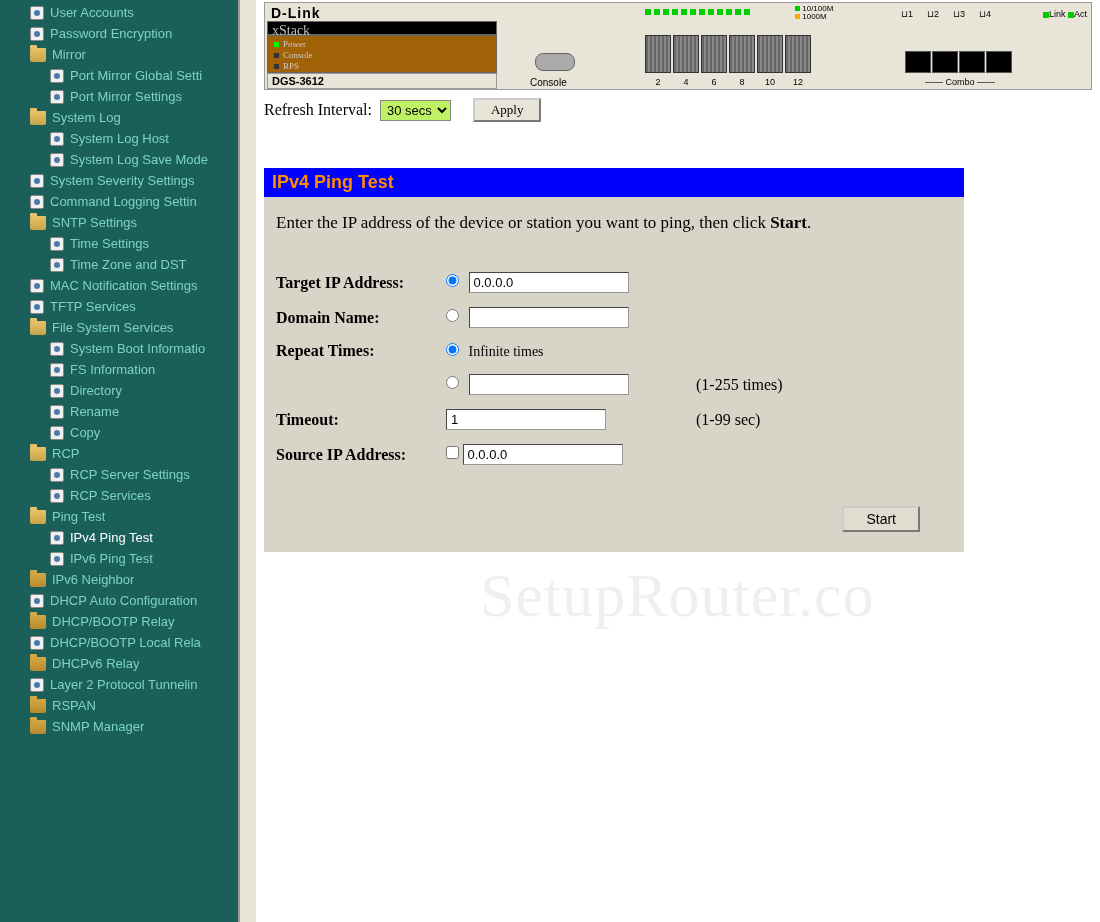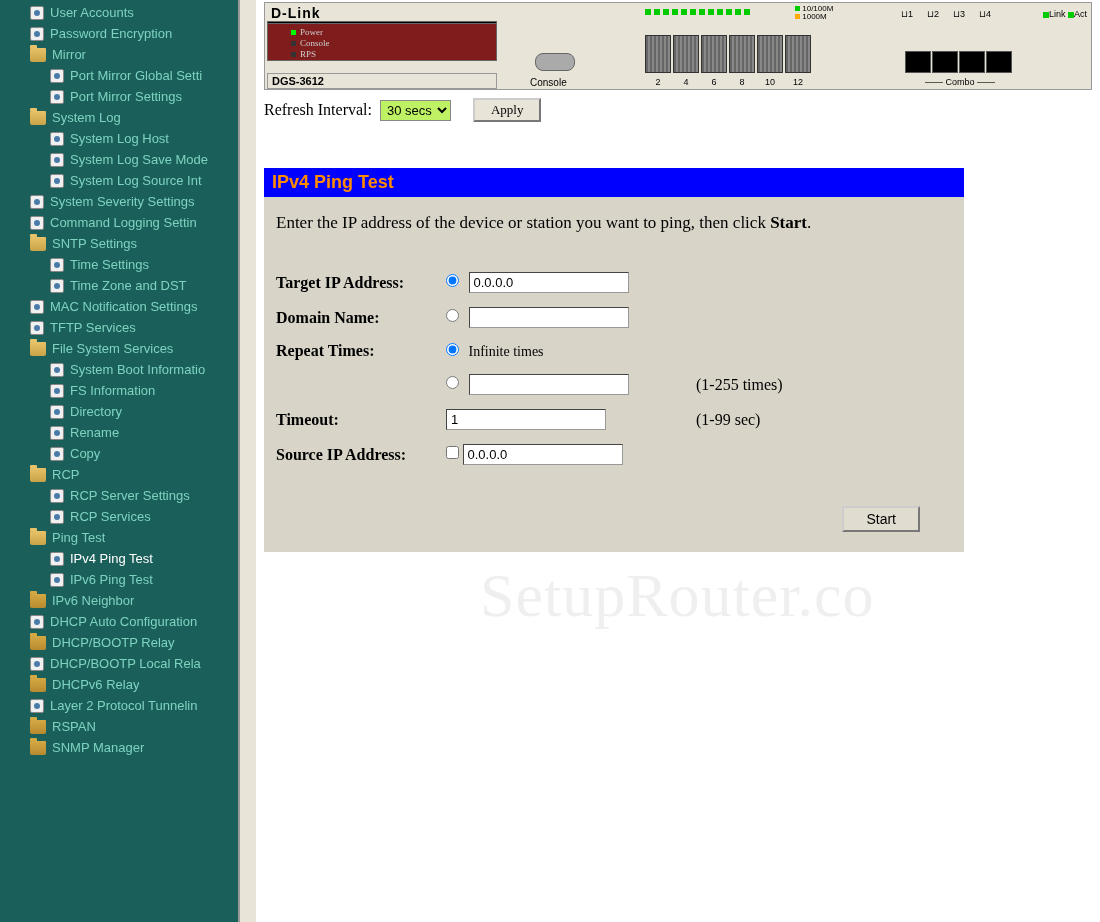--- a/index.html
+++ b/index.html
@@ -16,21 +16,21 @@
 .folder-open::before { content: ""; position: absolute; top: -3px; left: 0; width: 7px; height: 3px; background: #e8c268; border-radius: 1px 1px 0 0; }
 .doc-icon { width: 14px; height: 14px; background: #f0f0f0; border: 1px solid #888; border-radius: 2px; position: relative; }
 .doc-icon::after { content: ""; position: absolute; top: 3px; left: 3px; width: 6px; height: 6px; background: #4a7aa8; border-radius: 50%; }
 .tree-label { overflow: hidden; text-overflow: ellipsis; }
 .tree-item.selected .tree-label { color: #fff; }
 .scrollbar-v { width: 16px; background: #e8e4d8; }
 .main { flex: 1; background: #fff; padding: 0 8px; overflow: hidden; }
 .device-panel { border: 1px solid #999; margin-top: 2px; background: #e8e4d8; position: relative; height: 88px; }
 .dp-brand { position: absolute; top: 2px; left: 6px; font-family: Arial; font-weight: bold; font-size: 14px; letter-spacing: 1px; }
 .dp-xstack { position: absolute; top: 18px; left: 2px; background: #000; color: #bbb; font-size: 14px; padding: 1px 4px; width: 230px; height: 14px; border: 1px solid #666; }
-.dp-black { position: absolute; top: 20px; left: 2px; width: 230px; height: 38px; background: #7f1d1d; border: 1px solid #666; color: #ccc; font-size: 9px; padding: 3px 23px; }
+.dp-black { position: absolute; top: 32px; left: 2px; width: 230px; height: 38px; background: #a16207; border: 1px solid #666; color: #ccc; font-size: 9px; padding: 3px 6px; }
 .dp-black div { display: flex; align-items: center; gap: 4px; line-height: 11px; }
 .led { width: 5px; height: 5px; background: #0f0; display: inline-block; }
 .led.off { background: #333; }
 .dp-model { position: absolute; top: 70px; left: 2px; width: 230px; background: #e8e4d8; border: 1px solid #999; font-family: Arial; font-weight: bold; font-size: 11px; padding: 1px 4px; }
 .dp-serial { position: absolute; left: 270px; top: 50px; width: 40px; height: 18px; background: #aaa; border-radius: 8px; border: 1px solid #666; }
 .dp-console-label { position: absolute; left: 265px; top: 74px; font-size: 10px; font-family: Arial; }
 .dp-ports { position: absolute; left: 380px; top: 32px; display: flex; gap: 2px; }
 .dp-port { width: 26px; height: 38px; background: repeating-linear-gradient(to right, #666 0, #666 2px, #888 2px, #888 4px); border: 1px solid #333; }
 .dp-portnums { position: absolute; left: 380px; top: 74px; display: flex; gap: 2px; font-size: 9px; font-family: Arial; }
 .dp-portnums span { width: 26px; text-align: center; }
@@ -92,24 +92,20 @@
         <span class="tree-label">System Log</span>
       </div>
       <div class="tree-item depth-2">
         <span class="tree-icon doc-icon"></span>
         <span class="tree-label">System Log Host</span>
       </div>
       <div class="tree-item depth-2">
         <span class="tree-icon doc-icon"></span>
         <span class="tree-label">System Log Save Mode</span>
       </div>
-      <div class="tree-item depth-2">
-        <span class="tree-icon doc-icon"></span>
-        <span class="tree-label">System Log Source Int</span>
-      </div>
       <div class="tree-item depth-1">
         <span class="tree-icon doc-icon"></span>
         <span class="tree-label">System Severity Settings</span>
       </div>
       <div class="tree-item depth-1">
         <span class="tree-icon doc-icon"></span>
         <span class="tree-label">Command Logging Settin</span>
       </div>
       <div class="tree-item depth-1">
         <span class="tree-icon folder-open"></span>

